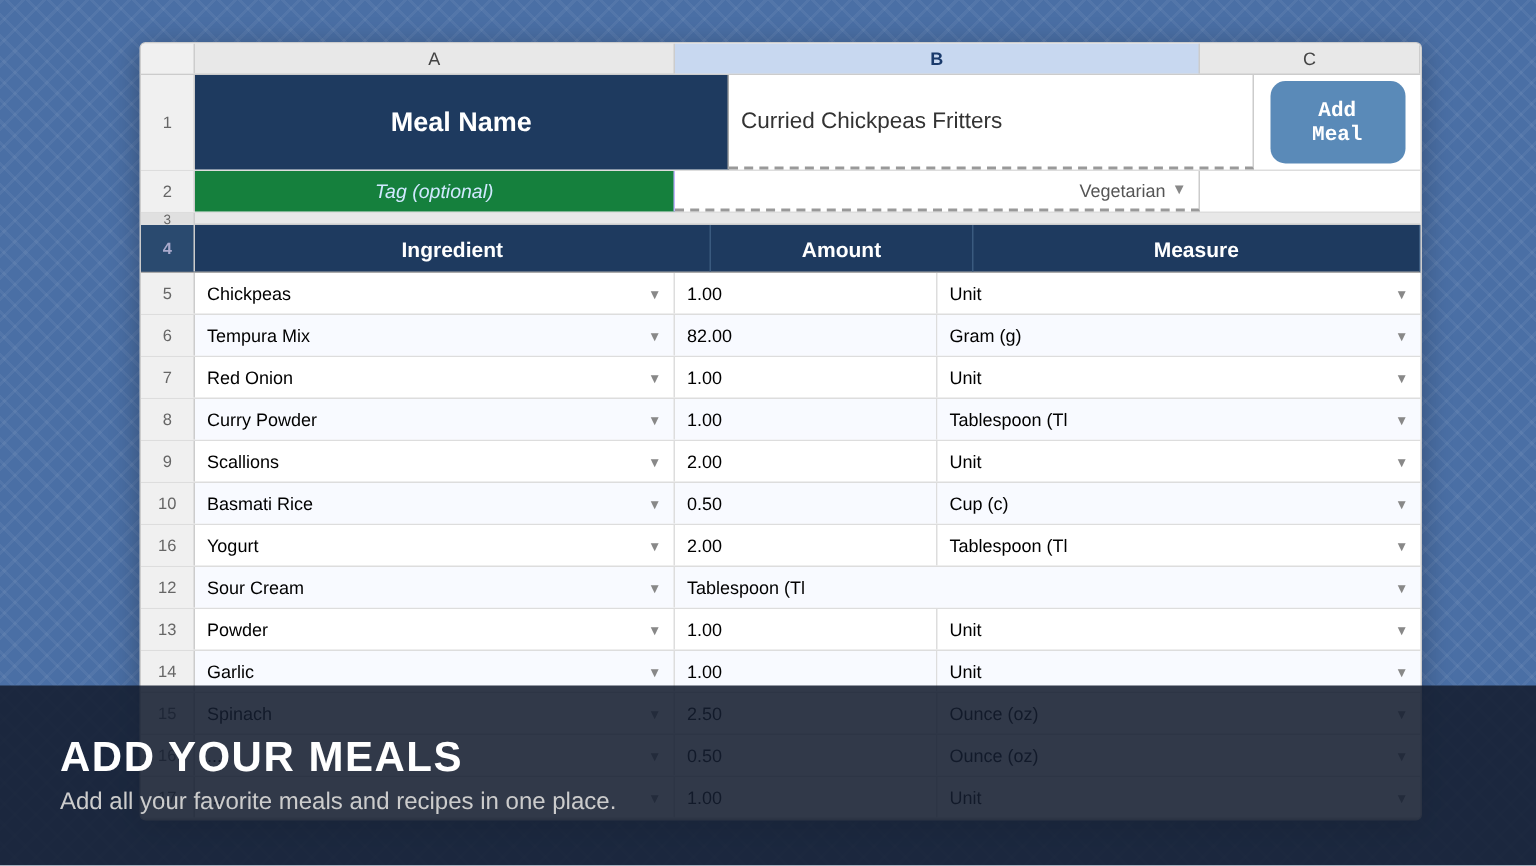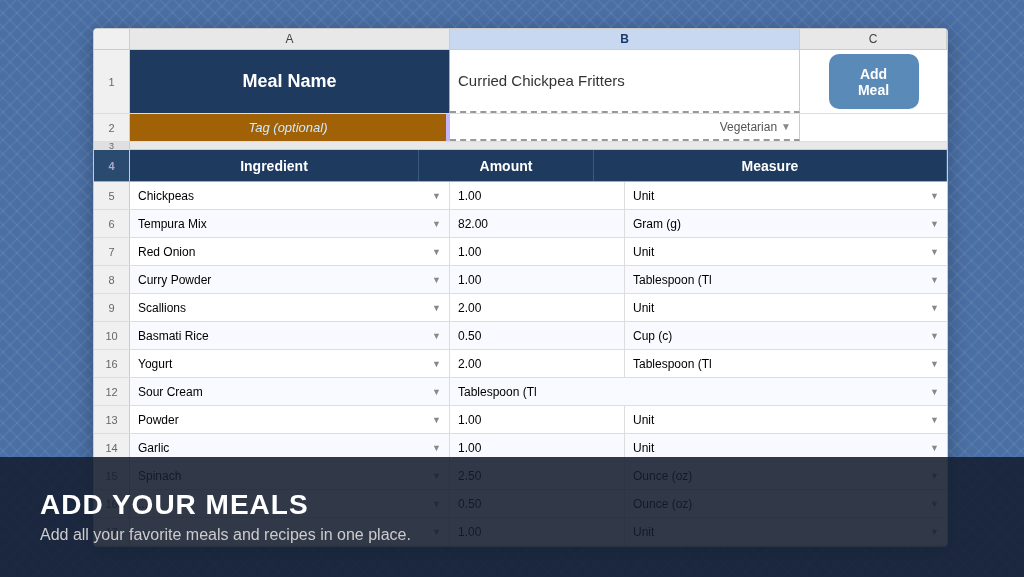--- a/index.html
+++ b/index.html
@@ -89,21 +89,21 @@
     .cell {
       border-right: 1px solid #ddd;
       padding: 0 8px;
       display: flex;
       align-items: center;
       font-size: 12px;
     }
 
     
     .row1-label {
-      width: 320px;
+      width: 356px;
       background: #1e3a5f;
       color: #fff;
       font-weight: bold;
       font-size: 18px;
       justify-content: center;
       border-right: 1px solid #aaa;
     }
     .row1-value {
       width: 350px;
       font-size: 15px;
@@ -122,31 +122,32 @@
       background: #5a8ab8;
       color: white;
       border: none;
       border-radius: 10px;
       padding: 10px 20px;
       font-size: 14px;
       font-weight: bold;
       cursor: pointer;
       width: 90px;
       height: 55px;
+      font-family: Liberation Mono, monospace;
     }
 
     
     .row2-label {
       width: 320px;
-      background: #a16207;
+      background: #15803d;
       color: #d0e8ff;
       font-style: italic;
       font-size: 13px;
       justify-content: center;
-      border-right: 4px solid #c4b5fd;
+      border-right: 1px solid #c4b5fd;
     }
     .row2-value {
       width: 350px;
       font-size: 12px;
       color: #555;
       border-right: 1px solid #ccc;
       border-bottom: 2px dashed #999;
       justify-content: flex-end;
     }
     .row2-value .dropdown-arrow {
@@ -181,21 +182,21 @@
     }
     .header-cell {
       display: flex;
       align-items: center;
       justify-content: center;
       font-size: 14px;
       font-weight: bold;
       padding: 0 8px;
       border-right: 1px solid #3a5a7f;
     }
-    .header-ingredient { width: 289px; }
+    .header-ingredient { width: 344px; }
     .header-amount { width: 175px; }
     .header-measure { flex: 1; }
 
     
     .ingredient-cell {
       width: 320px;
       border-right: 1px solid #ddd;
       display: flex;
       align-items: center;
       justify-content: space-between;
@@ -267,21 +268,21 @@
   <div class="col-header-row">
     <div class="row-num-cell"></div>
     <div class="col-header col-a">A</div>
     <div class="col-header col-b">B</div>
     <div class="col-header col-c">C</div>
   </div>
 
   <div class="data-row" style="min-height:60px;">
     <div class="row-num">1</div>
     <div class="cell row1-label">Meal Name</div>
-    <div class="cell row1-value">Curried Chickpea Fritters</div>
+    <div class="cell row1-value">Curried Chickpeas Fritters</div>
     <div class="row1-btn-cell">
       <button class="add-meal-btn">Add Meal</button>
     </div>
   </div>
 
   <div class="data-row" style="min-height:28px;">
     <div class="row-num">2</div>
     <div class="cell row2-label">Tag (optional)</div>
     <div class="cell row2-value">
       <span>Vegetarian</span>

